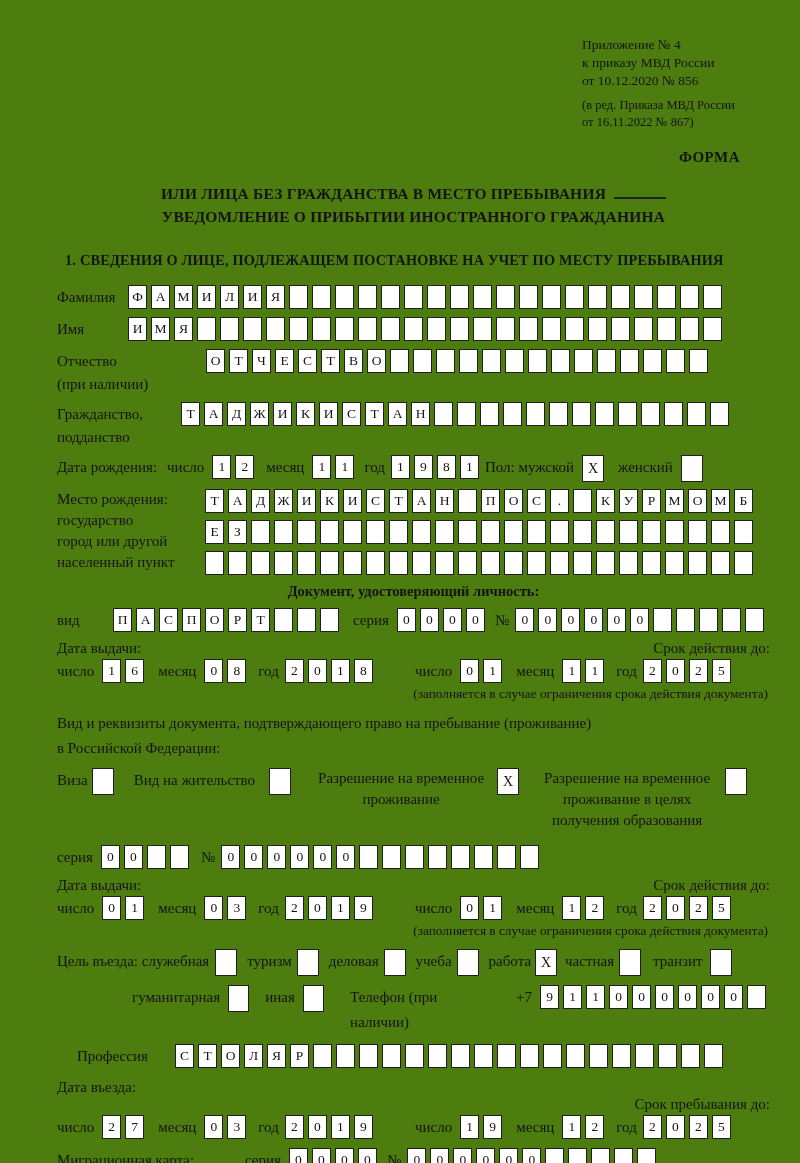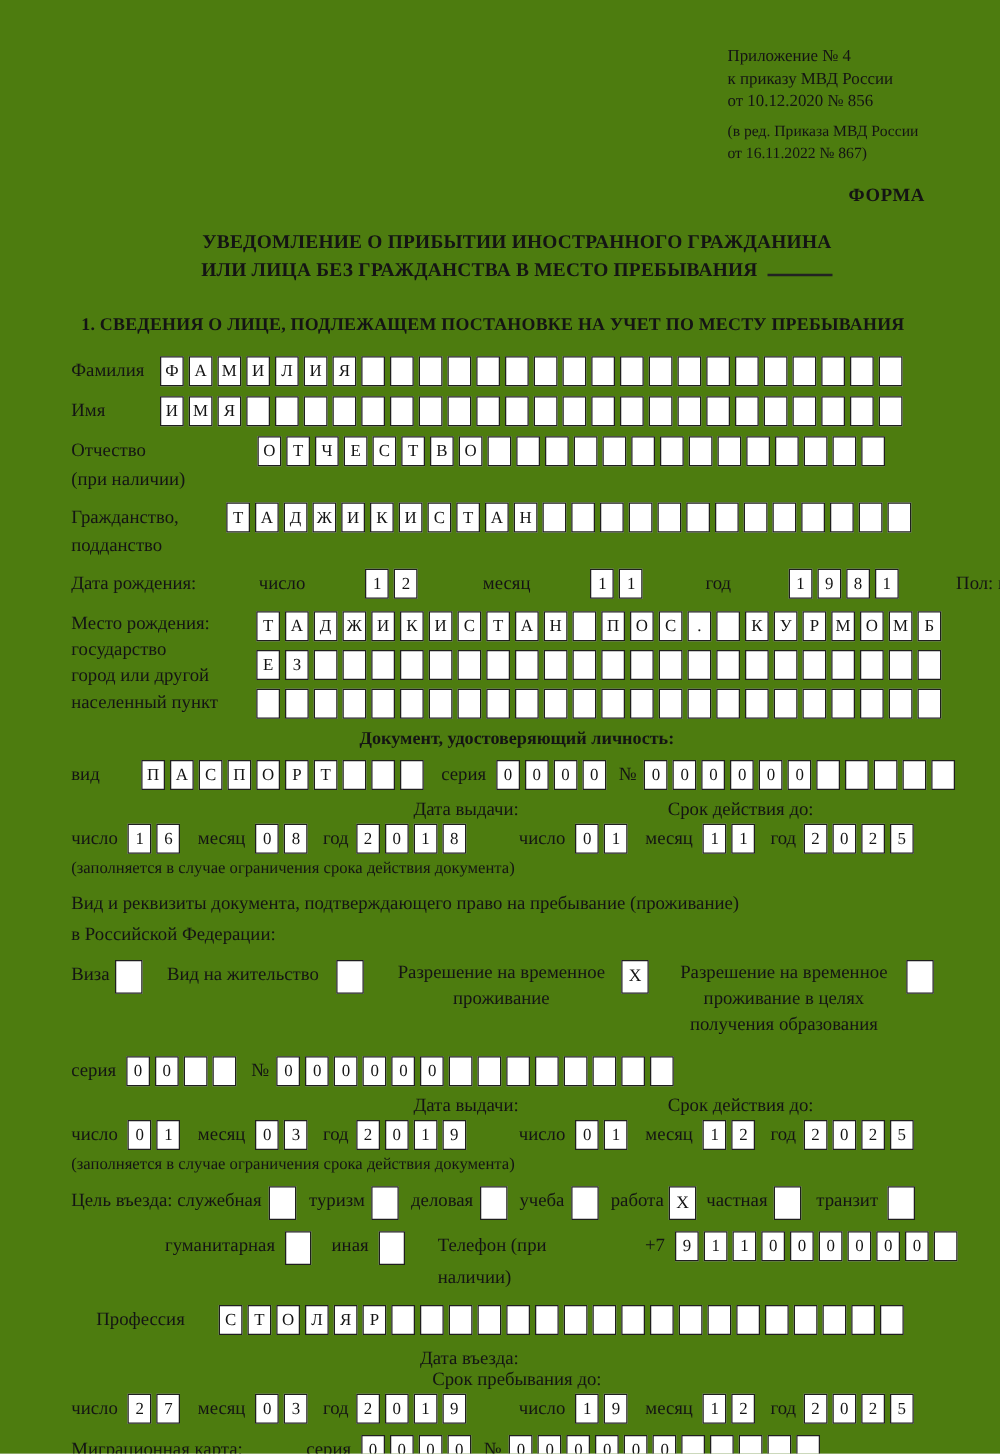--- a/index.html
+++ b/index.html
@@ -34,27 +34,27 @@
     text-align:center;line-height:25px;font-size:14px;vertical-align:top;
     margin-left:8px;background:#fff;
   }
   
   .w-name{width:71px;}  .w-pat{width:149px;} .w-cit{width:124px;} .w-bp{width:148px;}
   .w-vid{width:56px;}   .w-prof{width:98px;margin-left:20px;} .w-mig{width:188px;}
   .mr6{margin-right:6px;} .mr8{margin-right:8px;} .mr10{margin-right:10px;} .ml14{margin-left:14px;}
   .doc-heading{text-align:center;font-weight:bold;font-size:14.5px;margin:8px 0 8px;}
   
   .pair-labels{display:flex;font-size:15px;margin:4px 0 2px;}
-  .pl-left{width:358px;text-align:right;}
-  .pl-right{flex:1;text-align:center;}
+  .pl-left{width:358px;text-align:left;}
+  .pl-right{flex:1;text-align:right;}
   .date-pair{display:flex;margin-bottom:2px;}
   .dgroup{display:flex;align-items:flex-start;}
   .dgroup.left{width:358px;}
   .dgroup .t{line-height:25px;}
-  .note{font-size:13.3px;margin:2px 2px 10px 0;}
+  .note{font-size:13.3px;text-align:right;margin:2px 2px 10px 0;}
   .intro{line-height:23px;margin-bottom:2px;}
   .permit-row{display:flex;align-items:flex-start;margin:8px 0 14px;}
   .permit-item{display:flex;align-items:flex-start;}
   .permit-label-c{text-align:center;line-height:21px;}
   .cause-row{display:flex;align-items:flex-start;margin-bottom:9px;flex-wrap:nowrap;}
   .cause-row .t{line-height:25px;}
 </style>
 </head>
 <body>
 
@@ -68,24 +68,24 @@
       <div class="small">
         <div>(в ред. Приказа МВД России</div>
         <div>от 16.11.2022 № 867)</div>
       </div>
     </div>
   </div>
 
   <div class="form-label">ФОРМА</div>
 
   <div class="title">
-    <div>УВЕДОМЛЕНИЕ О ПРИБЫТИИ ИНОСТРАННОГО ГРАЖДАНИНА</div>
     <div>
       <span>ИЛИ ЛИЦА БЕЗ ГРАЖДАНСТВА В МЕСТО ПРЕБЫВАНИЯ</span><span class="blank-line"></span>
     </div>
+    <div>УВЕДОМЛЕНИЕ О ПРИБЫТИИ ИНОСТРАННОГО ГРАЖДАНИНА</div>
   </div>
 
   <div class="section-heading">1. СВЕДЕНИЯ О ЛИЦЕ, ПОДЛЕЖАЩЕМ ПОСТАНОВКЕ НА УЧЕТ ПО МЕСТУ ПРЕБЫВАНИЯ</div>
 
   <div class="frow">
     <span class="flabel w-name">Фамилия</span>
     <span class="boxes"><span class="box">Ф</span><span class="box">А</span><span class="box">М</span><span class="box">И</span><span class="box">Л</span><span class="box">И</span><span class="box">Я</span><span class="box">&nbsp;</span><span class="box">&nbsp;</span><span class="box">&nbsp;</span><span class="box">&nbsp;</span><span class="box">&nbsp;</span><span class="box">&nbsp;</span><span class="box">&nbsp;</span><span class="box">&nbsp;</span><span class="box">&nbsp;</span><span class="box">&nbsp;</span><span class="box">&nbsp;</span><span class="box">&nbsp;</span><span class="box">&nbsp;</span><span class="box">&nbsp;</span><span class="box">&nbsp;</span><span class="box">&nbsp;</span><span class="box">&nbsp;</span><span class="box">&nbsp;</span><span class="box">&nbsp;</span></span>
   </div>
 
   <div class="frow">
@@ -102,21 +102,21 @@
   </div>
 
   <div class="frow">
     <span class="flabel w-cit">
       <span>Гражданство,</span>
       <span class="l2">подданство</span>
     </span>
     <span class="boxes"><span class="box">Т</span><span class="box">А</span><span class="box">Д</span><span class="box">Ж</span><span class="box">И</span><span class="box">К</span><span class="box">И</span><span class="box">С</span><span class="box">Т</span><span class="box">А</span><span class="box">Н</span><span class="box">&nbsp;</span><span class="box">&nbsp;</span><span class="box">&nbsp;</span><span class="box">&nbsp;</span><span class="box">&nbsp;</span><span class="box">&nbsp;</span><span class="box">&nbsp;</span><span class="box">&nbsp;</span><span class="box">&nbsp;</span><span class="box">&nbsp;</span><span class="box">&nbsp;</span><span class="box">&nbsp;</span><span class="box">&nbsp;</span></span>
   </div>
 
-  <div class="frow" style="margin-top:6px;gap:40px;">
+  <div class="frow" style="margin-top:6px;">
     <span class="flabel mr10">Дата рождения:</span>
     <span class="flabel mr8">число</span>
     <span class="boxes mr8"><span class="box">1</span><span class="box">2</span></span>
     <span class="flabel mr8">месяц</span>
     <span class="boxes mr6"><span class="box">1</span><span class="box">1</span></span>
     <span class="flabel mr6">год</span>
     <span class="boxes"><span class="box">1</span><span class="box">9</span><span class="box">8</span><span class="box">1</span></span>
     <span class="flabel" style="margin-left:2px;">Пол: мужской</span>
     <span class="cbx">X</span>
     <span class="flabel ml14">женский</span>

